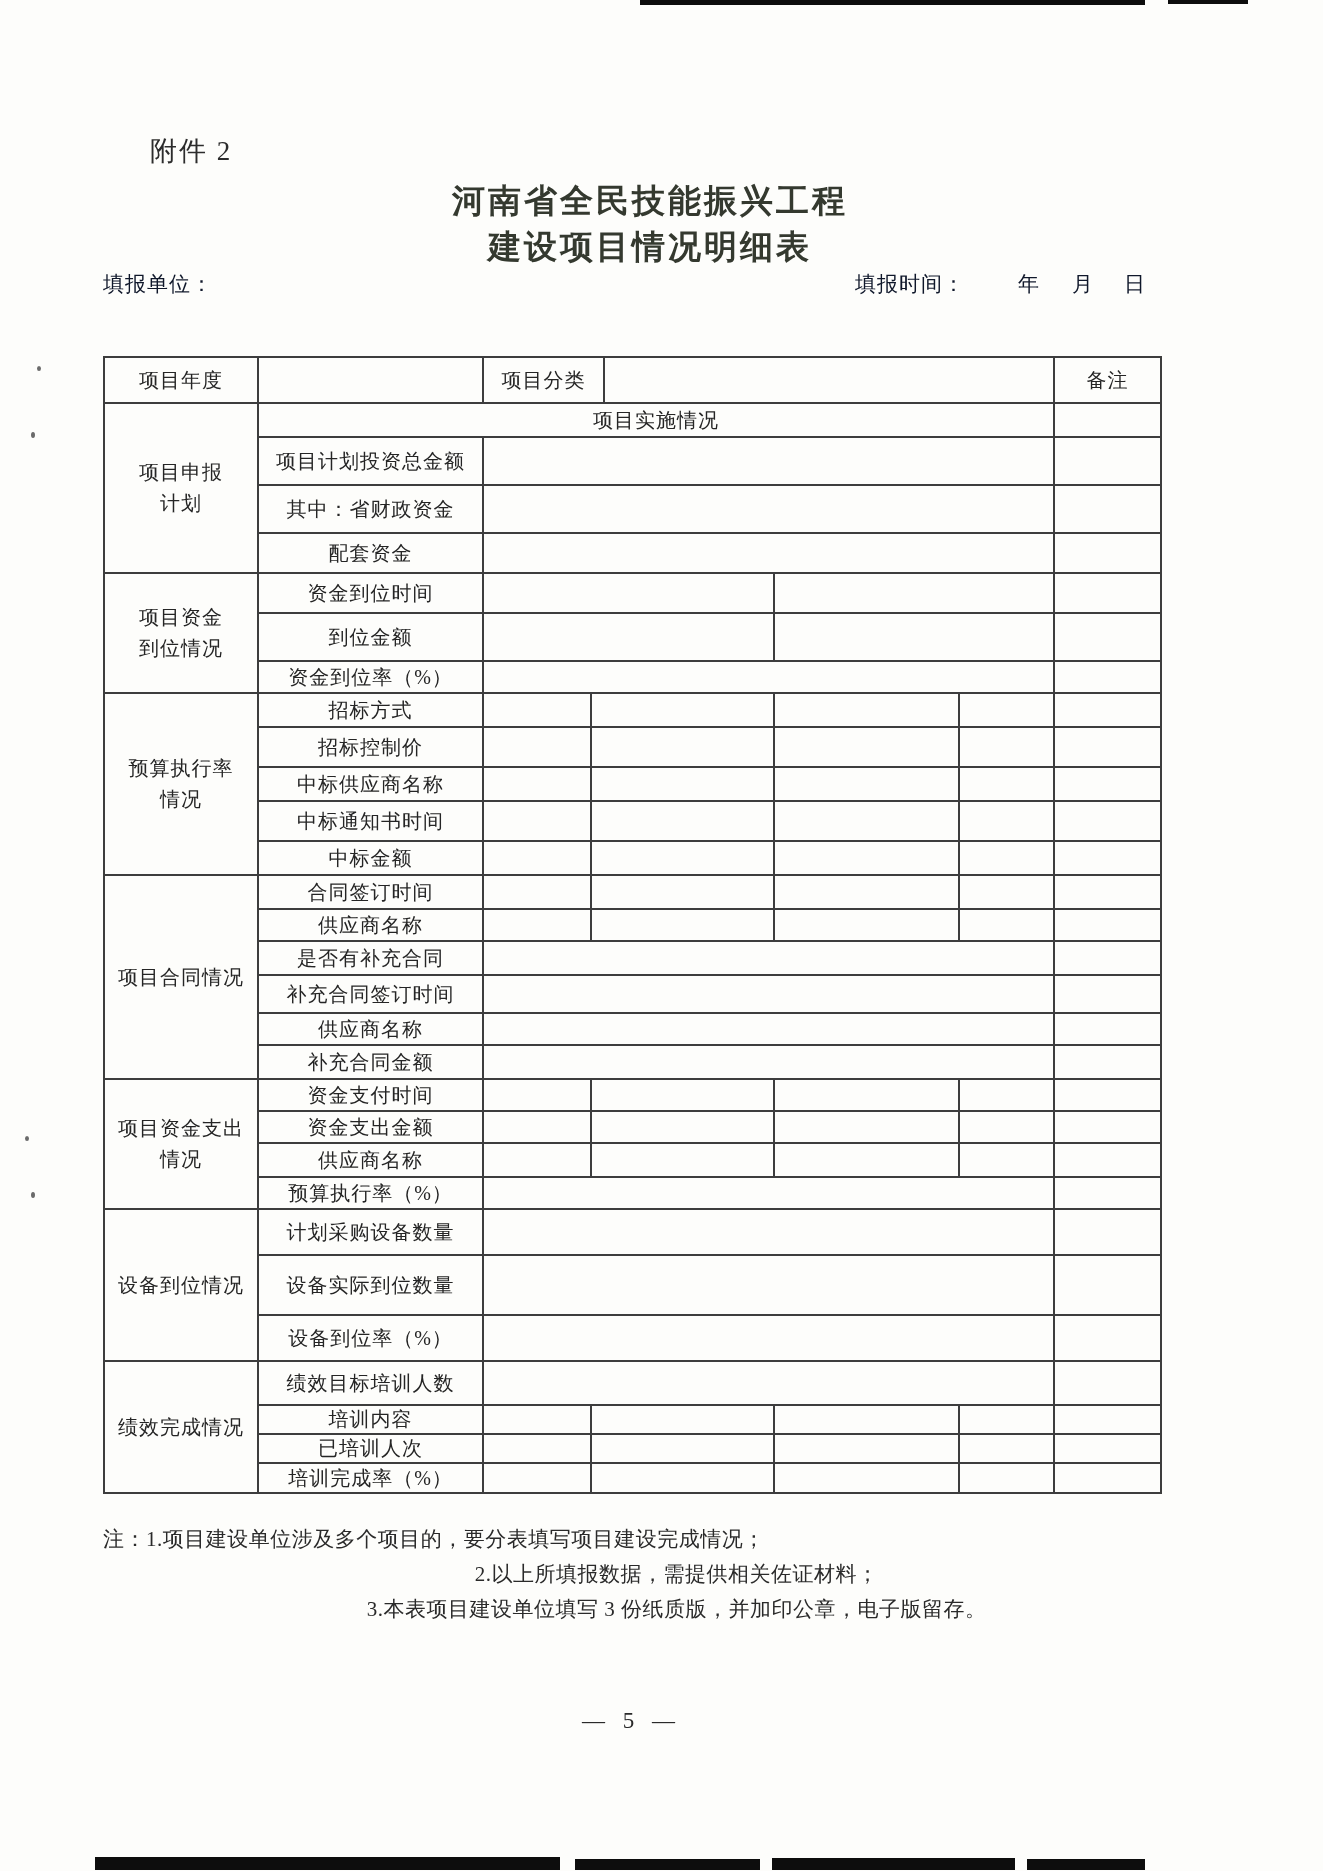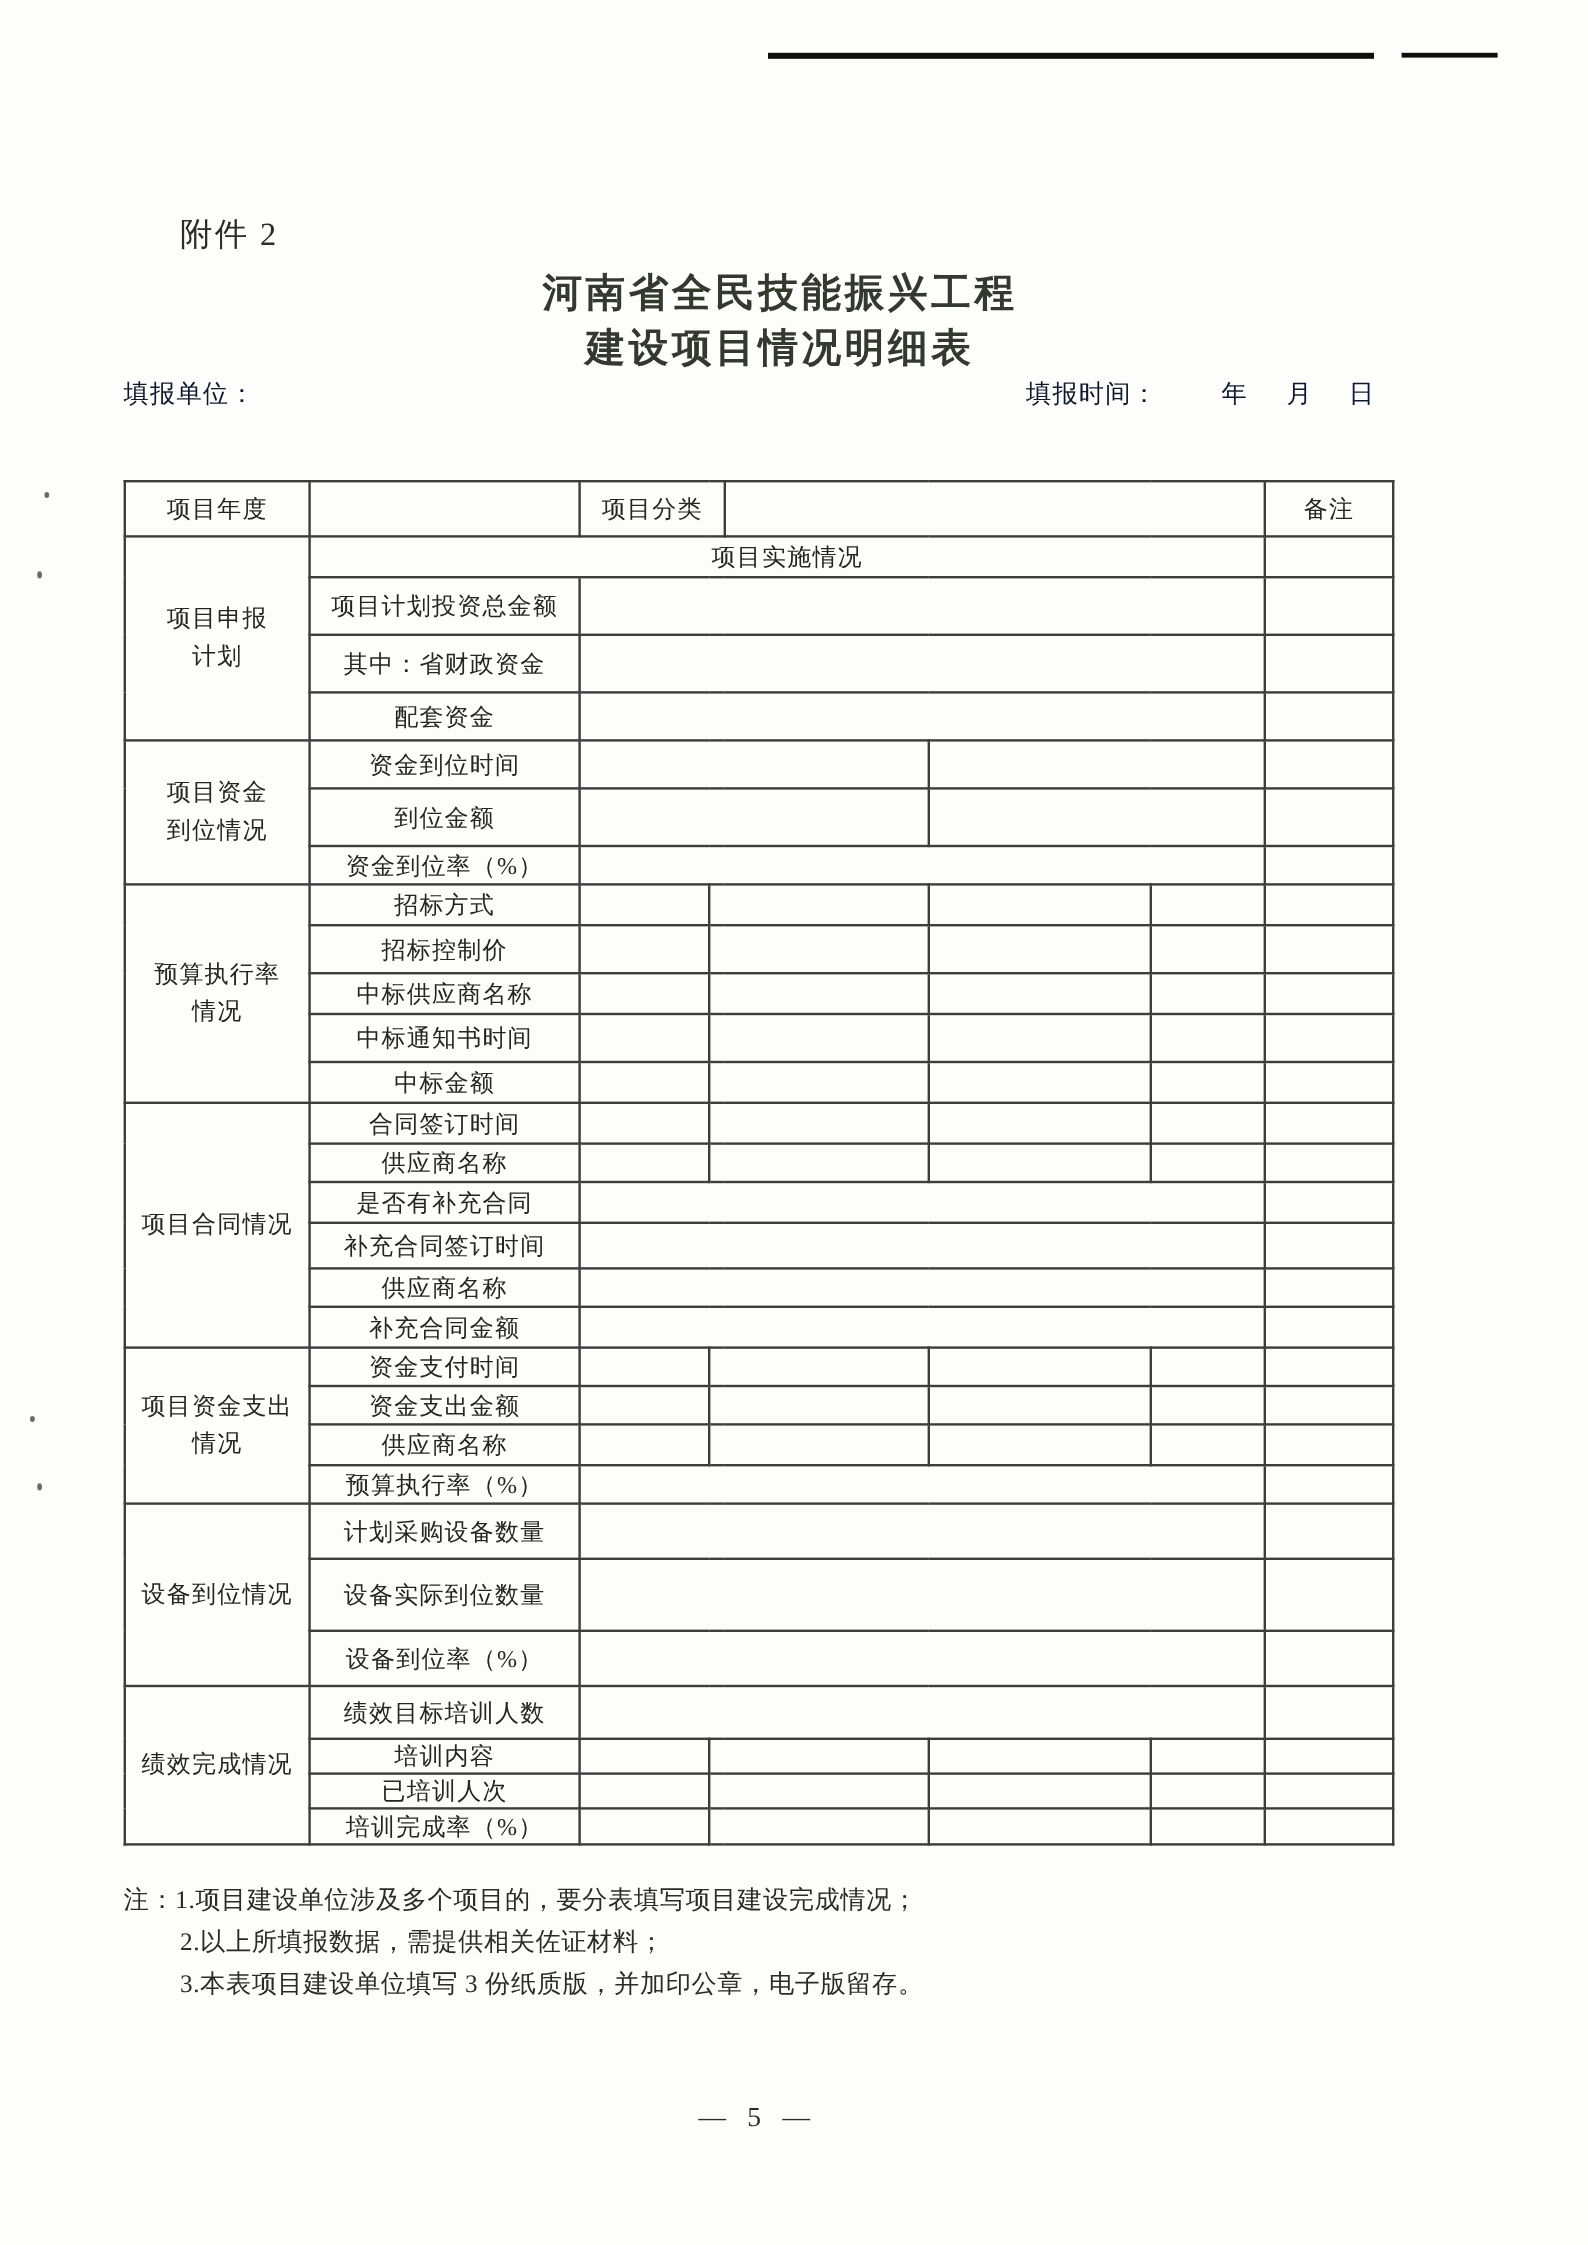--- a/index.html
+++ b/index.html
@@ -4,21 +4,21 @@
 <style>
   html,body{margin:0;padding:0;}
   body{
     width:1323px;height:1871px;
     background:#fdfdfb;
     position:relative;
     font-family:"Liberation Serif","DejaVu Serif",serif;
     color:#262626;
     overflow:hidden;
   }
-  .page{position:absolute;inset:0;margin-top:44px;}
+  .page{position:absolute;inset:0;}
 
   
   .artifact{position:absolute;background:#0d0d0d;}
   .speck{position:absolute;background:#6b6b6b;border-radius:50%;}
 
   .attachment{
     position:absolute;left:150px;top:133px;
     font-size:27px;letter-spacing:2px;color:#2c2c2c;
   }
   .title{
@@ -51,21 +51,21 @@
   td.lblh{font-size:21px;}
   
   .h28{height:28px}.h30{height:30px}.h32{height:32px}.h34{height:34px}
   .h36{height:48px}.h38{height:38px}.h40{height:40px}.h44{height:44px}
   .h46{height:46px}.h48{height:60px}
 
   .notes{
     position:absolute;left:103px;top:1522px;width:1100px;
     font-size:21px;line-height:35px;letter-spacing:0.5px;color:#2a2a2a;
   }
-  .notes .cont{padding-left:47px;}
+  .notes .cont{padding-left:47px;text-align:center;}
   .page-number{
     position:absolute;left:103px;top:1708px;width:1057px;
     text-align:center;font-size:23px;letter-spacing:6px;color:#2a2a2a;
   }
 </style>
 </head>
 <body>
 
 <div class="page">
 

